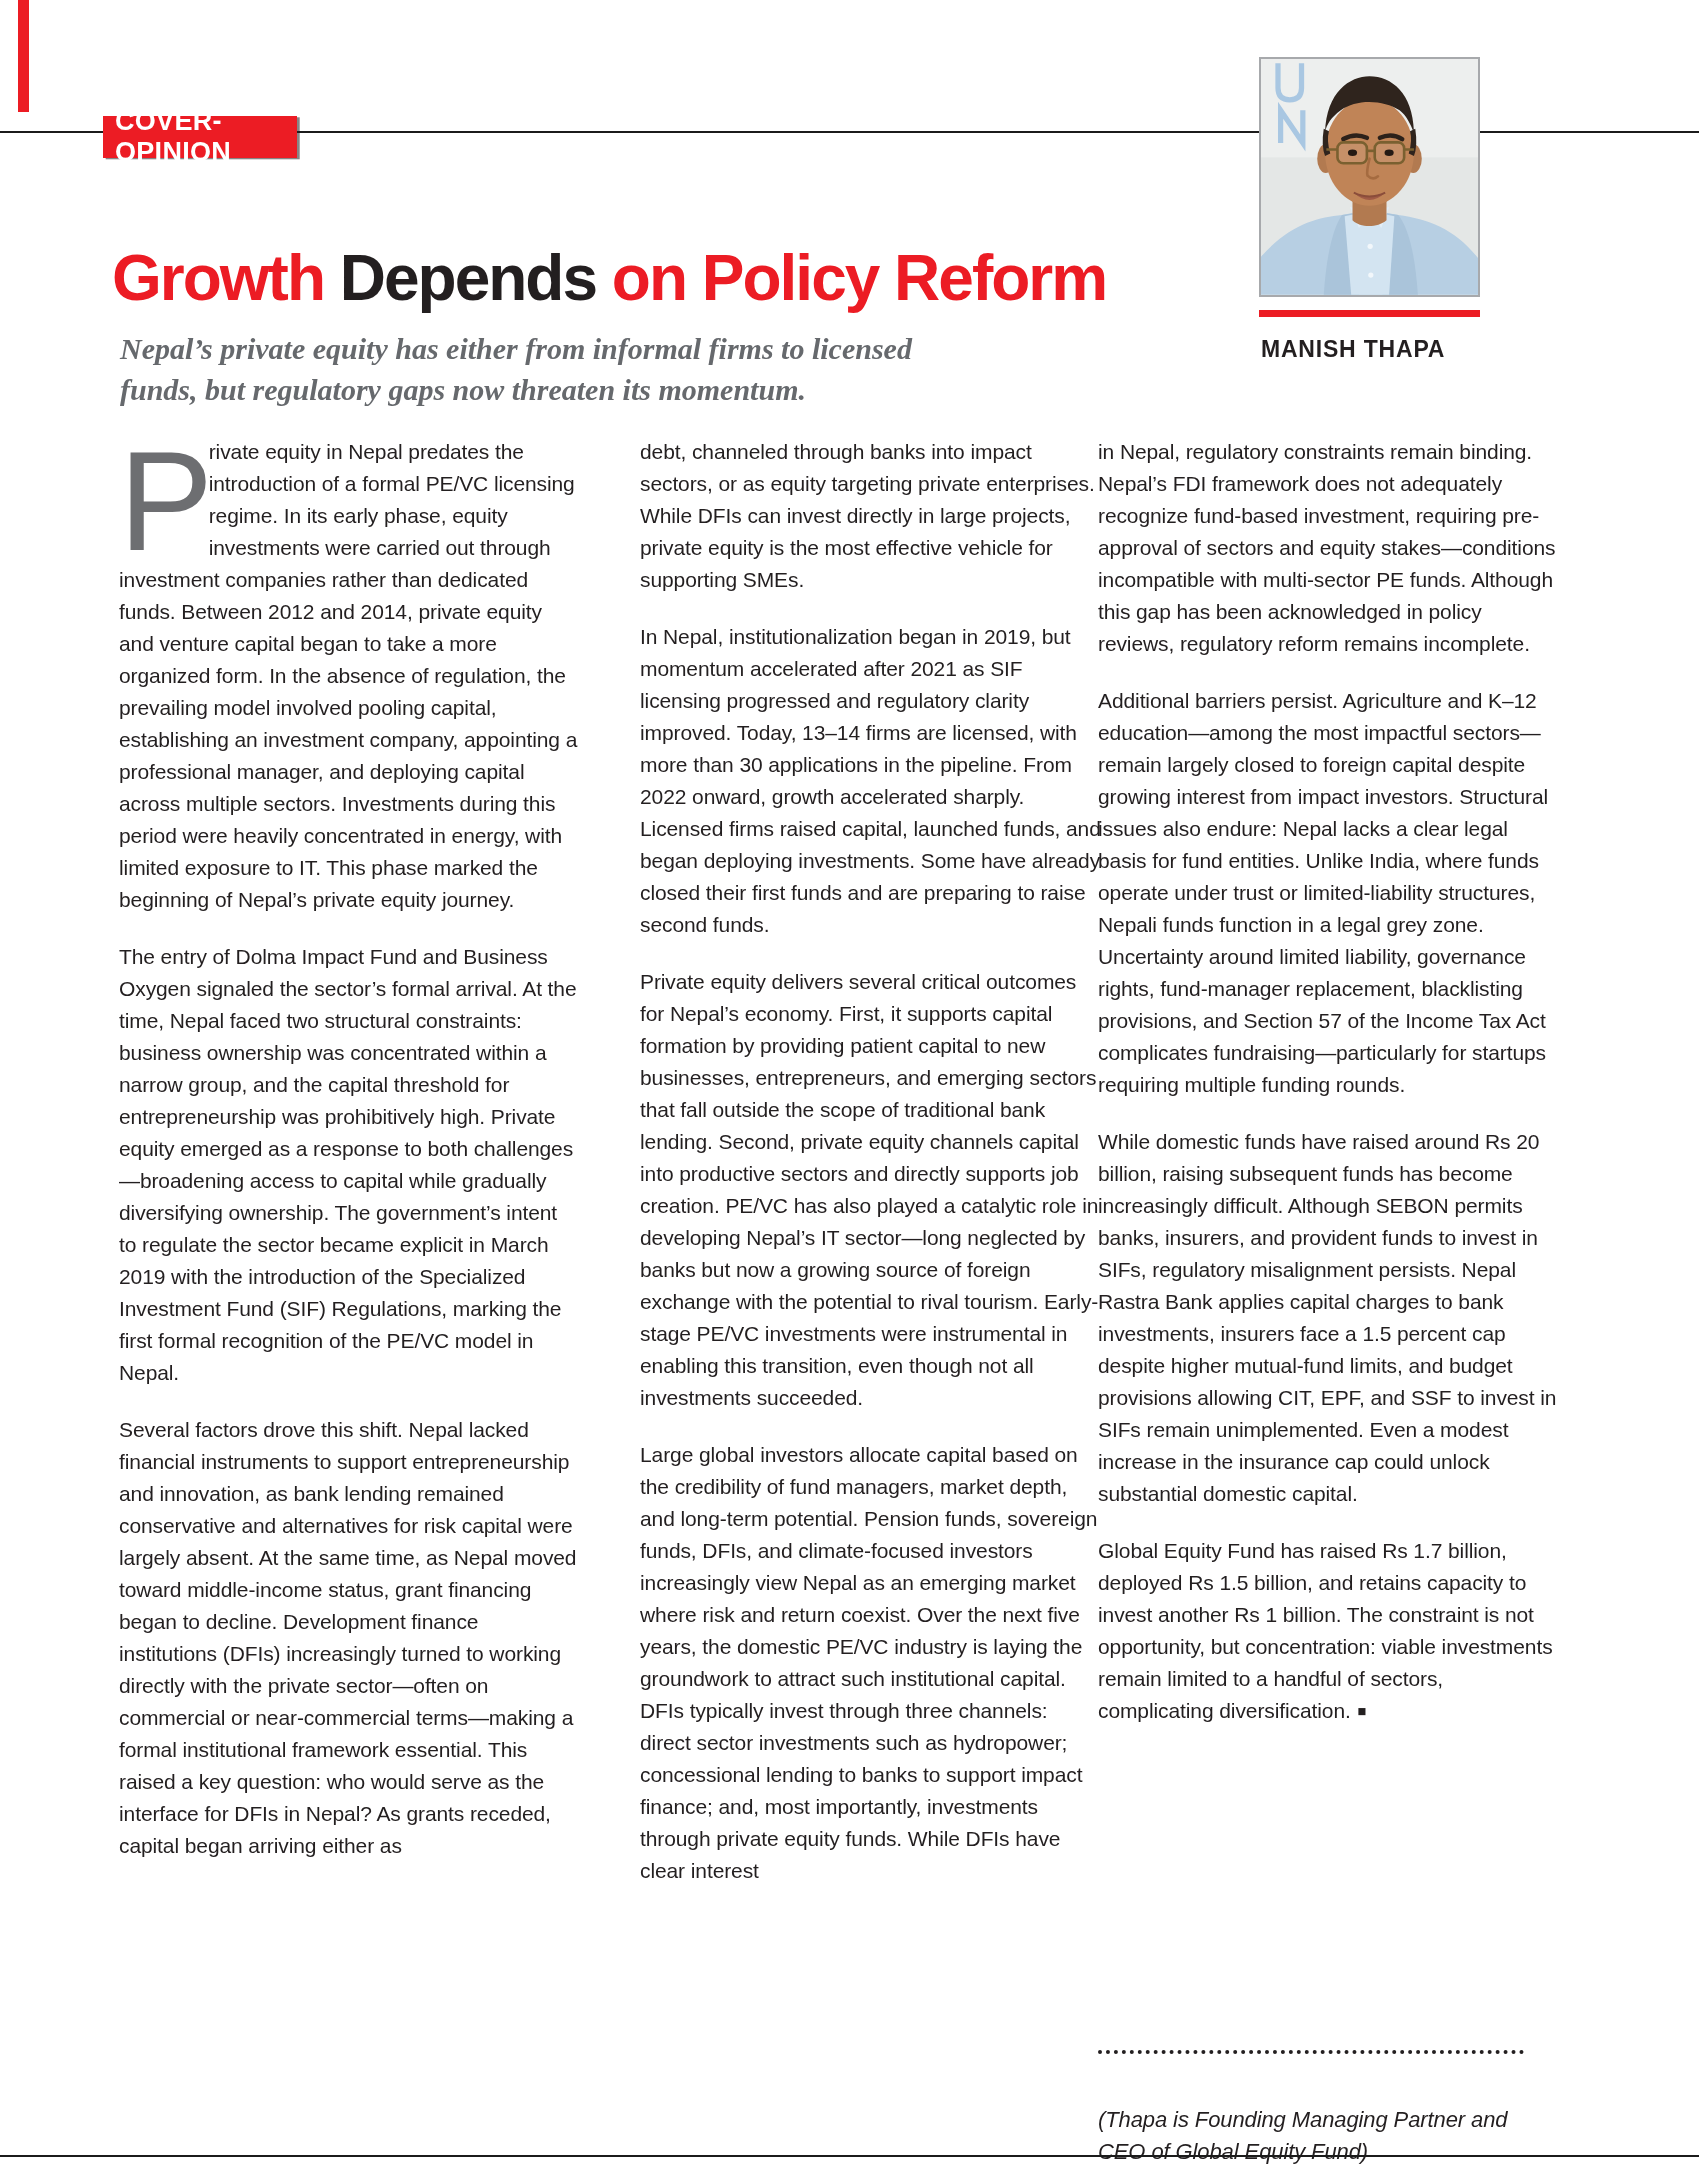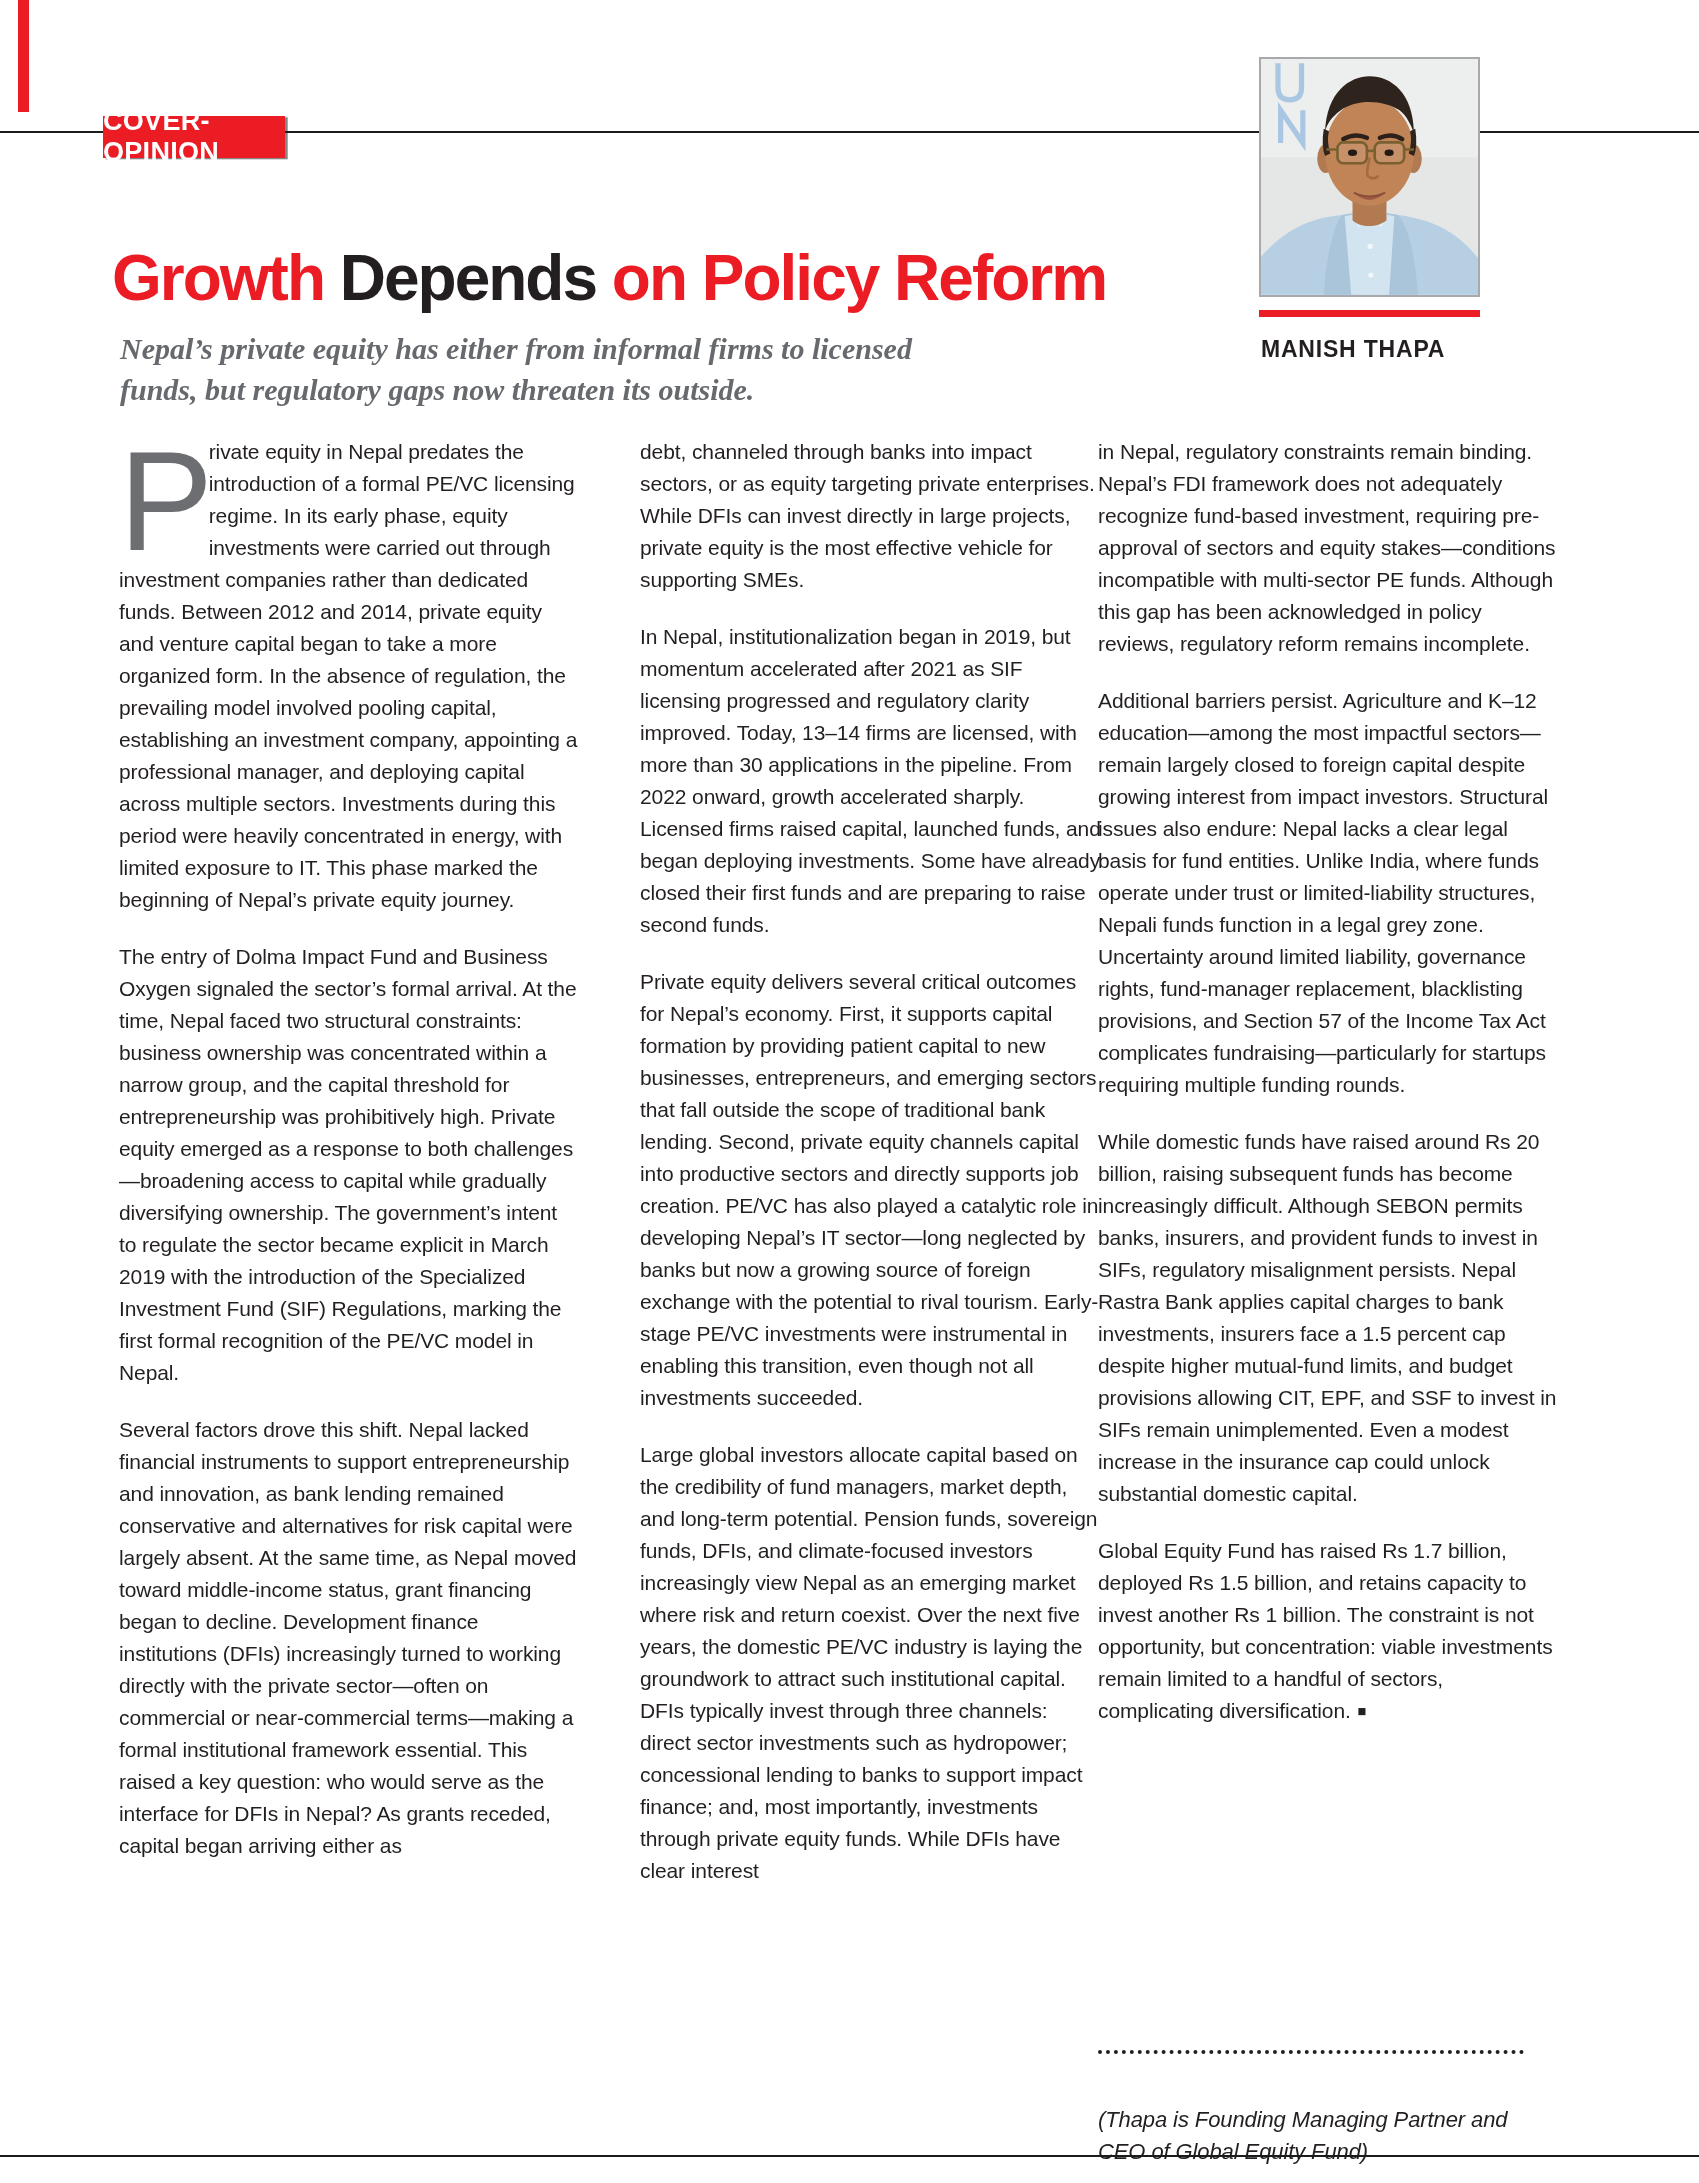--- a/index.html
+++ b/index.html
@@ -10,20 +10,21 @@
   
   .edge-bar { position:absolute; left:18px; top:0; width:11.3px; height:112px; background:#ec1c24; }
   
   .top-rule    { position:absolute; left:0; top:131px;  width:1700px; height:2px; background:#1b1b1b; }
   .bottom-rule { position:absolute; left:0; top:2155px; width:1700px; height:2px; background:#1b1b1b; }
   
   .badge {
     position:absolute; left:103px; top:116px; width:182px; height:42px;
     background:#ec1c24; display:flex; align-items:center; justify-content:center;
     box-shadow:2.7px 1.3px 0 rgba(35,31,32,.55);
+    padding-left:12px;
   }
   .badge span { color:#ffffff; font-size:27px; font-weight:700; letter-spacing:0.3px; }
   
   .title {
     position:absolute; left:100px; top:234px; margin:12px; white-space:nowrap;
     font-size:64px; font-weight:700; letter-spacing:-2px; line-height:1.0;
   }
   .t-red  { color:#ec1c24; }
   .t-dark { color:#231f20; }
   
@@ -71,21 +72,21 @@
   <div class="top-rule"></div>
 
   <div class="badge">
     <span>COVER-OPINION</span>
   </div>
 
   <h1 class="title"><span class="t-red">Growth</span> <span class="t-dark">Depends</span> <span class="t-red">on Policy Reform</span></h1>
 
   <div class="subtitle">
     <div>Nepal’s private equity has either from informal firms to licensed</div>
-    <div>funds, but regulatory gaps now threaten its outside.</div>
+    <div>funds, but regulatory gaps now threaten its momentum.</div>
   </div>
 
   <figure class="author-photo">
     <svg viewBox="0 0 332 360" xmlns="http://www.w3.org/2000/svg" aria-hidden="true">
       <rect x="0" y="0" width="332" height="360" fill="#edefee"></rect>
       <rect x="0" y="150" width="332" height="210" fill="#e4e7e6"></rect>
 
       <path d="M26,6 V44 Q26,62 44,62 Q62,62 62,44 V6" fill="none" stroke="#a9c7e2" stroke-width="8"></path>
       <path d="M30,128 V78 L64,128 V78" fill="none" stroke="#a9c7e2" stroke-width="8"></path>
 

